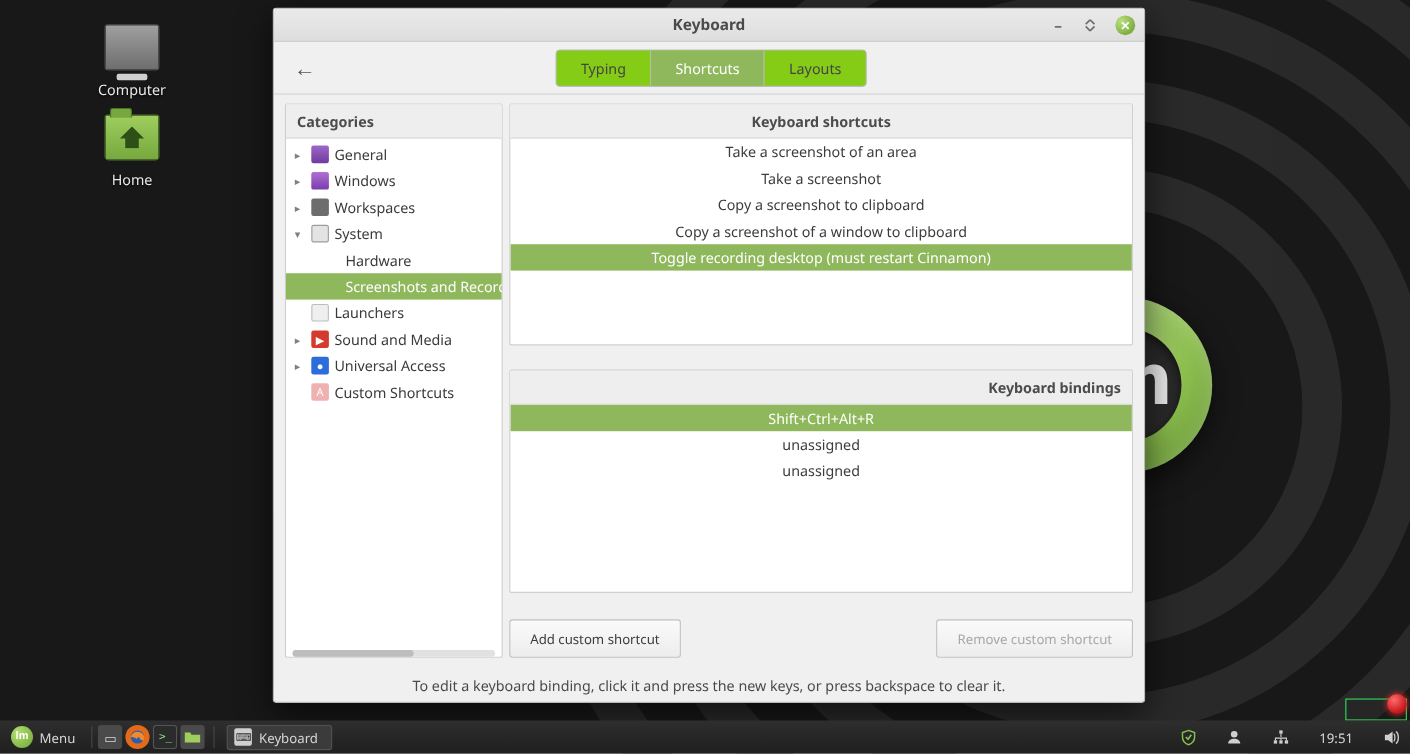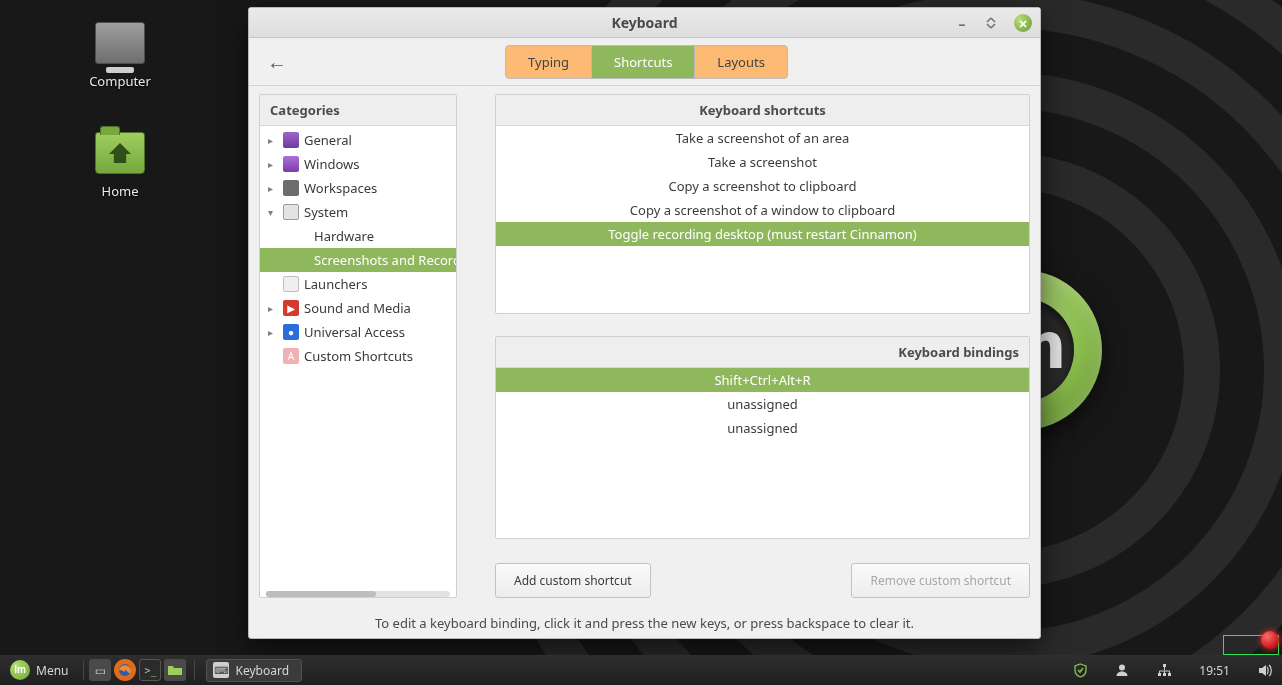--- a/index.html
+++ b/index.html
@@ -25,21 +25,21 @@
   .home-glyph::after { content:""; position:absolute; inset:10px 13px; background:#2e4f16; clip-path:polygon(50% 0,100% 55%,78% 55%,78% 100%,22% 100%,22% 55%,0 55%);}
 
   
   .window { position:absolute; left:248px; top:7px; width:793px; height:632px; background:#f0f0f0; border:1px solid #b9b9b9; border-radius:3px; box-shadow:0 10px 30px rgba(0,0,0,.6); display:flex; flex-direction:column; }
   .titlebar { height:30px; background:linear-gradient(#eaeaea,#dedede); border-bottom:1px solid #c7c7c7; position:relative; display:flex; align-items:center; justify-content:center; color:#4a4a4a; font-weight:bold; font-size:14px; }
   .title-controls { position:absolute; right:8px; top:6px; display:flex; gap:14px; align-items:center; }
   .tc { width:16px; height:16px; display:flex; align-items:center; justify-content:center; color:#6e6e6e; cursor:pointer; }
   .tc.close { width:18px; height:18px; border-radius:50%; background:radial-gradient(circle at 30% 30%, #b9df7e, #7fae43 70%); color:#fff; font-weight:bold; font-size:11px;}
   .toolbar { height:48px; display:flex; align-items:center; border-bottom:1px solid #d2d2d2; padding:0 10px; gap:10px; }
   .back-btn { font-size:20px; color:#555; padding:4px 8px; cursor:pointer; }
-  .tabs { margin:0 auto; display:flex; border:1px solid #bcbcbc; border-radius:4px; overflow:hidden; background:#fdba74; }
+  .tabs { margin:0 auto; display:flex; border:1px solid #bcbcbc; border-radius:4px; overflow:hidden; background:#84cc16; }
   .tab { padding:7px 22px; font-size:13px; color:#444; border-right:1px solid #bcbcbc; cursor:pointer; }
   .tab:last-child { border-right:none; }
   .tab.active { background:#8fb85c; color:#fff; }
 
   .content { flex:1; display:flex; gap:6px; padding:8px 10px 6px; min-height:0; }
   .pane { background:#fff; border:1px solid #cfcfcf; border-radius:2px; display:flex; flex-direction:column; min-height:0; }
   .pane-header { background:#eee; border-bottom:1px solid #d7d7d7; padding:6px 10px; font-weight:bold; color:#4c4c4c; font-size:13px; }
 
   .left-pane { width:198px; }
   .cat-list { flex:1; overflow:auto; padding:2px 0; color:#3a3a3a; }
@@ -50,21 +50,21 @@
   .ic-windows { background:linear-gradient(#b070d2,#7a3cb0);}
   .ic-workspaces { background:#6d6d6d;}
   .ic-system { background:#e3e3e3; border:1px solid #9c9c9c;}
   .ic-launchers { background:#efefef; border:1px solid #bdbdbd;}
   .ic-sound { background:#d43b2c;}
   .ic-universal { background:#2b6edb;}
   .ic-custom { background:#efb2b2; color:#a02424;}
   .cat-sub { padding-left:54px; }
   .cat-row.selected { background:#8fb85c; color:#fff; }
 
-  .right-col { flex:1; display:flex; flex-direction:column; gap:22px; min-height:0;margin-left:32px; }
+  .right-col { flex:1; display:flex; flex-direction:column; gap:22px; min-height:0; }
   .shortcuts-pane { flex:1.08; }
   .bindings-pane { flex:1; }
   .list { flex:1; overflow:auto; color:#3c3c3c; }
   .list-row { text-align:center; padding:3px 6px; font-size:13px; cursor:pointer; }
   .list-row.selected { background:#8fb85c; color:#fff; }
   .btn-row { display:flex; justify-content:space-between; padding-top:2px; }
   .btn { background:linear-gradient(#fafafa,#ededed); border:1px solid #c2c2c2; border-radius:3px; padding:8px 18px; font-size:12px; color:#3b3b3b; cursor:pointer; }
   .btn.disabled { color:#a7a7a7; cursor:default; }
   .hint { text-align:center; color:#4a4a4a; font-size:13px; padding:10px 0 6px; }
   .left-scroll { height:6px; margin:0 6px; background:#e1e1e1; border-radius:3px; position:relative;}
@@ -102,21 +102,21 @@
       <circle cx="900" cy="420" r="200"></circle>
     </g>
   </svg>
 </div>
 <div class="logo-badge"></div>
 
 <div class="desktop-icon" style="left:60px; top:22px;">
   <div class="glyph computer-glyph"></div>
   <div>Computer</div>
 </div>
-<div class="desktop-icon" style="left:60px; top:132px;">
+<div class="desktop-icon" style="left:60px; top:104px;">
   <div class="glyph home-glyph"></div>
   <div>Home</div>
 </div>
 
 <div class="window">
   <div class="titlebar">
     <span>Keyboard</span>
     <div class="title-controls">
       <div class="tc">–</div>
       <div class="tc">

